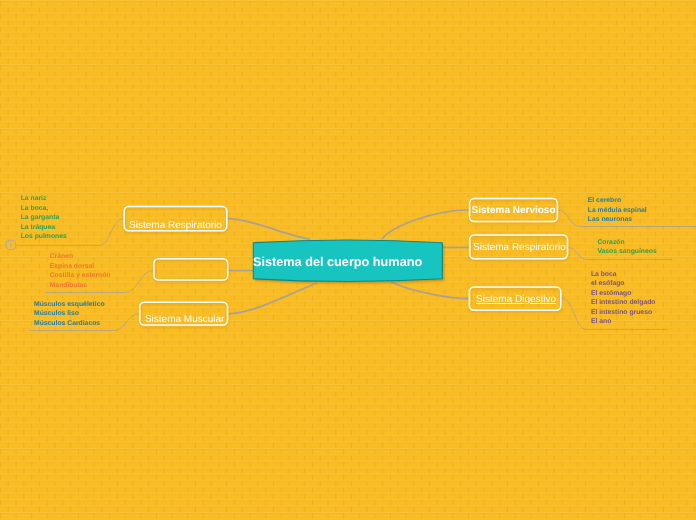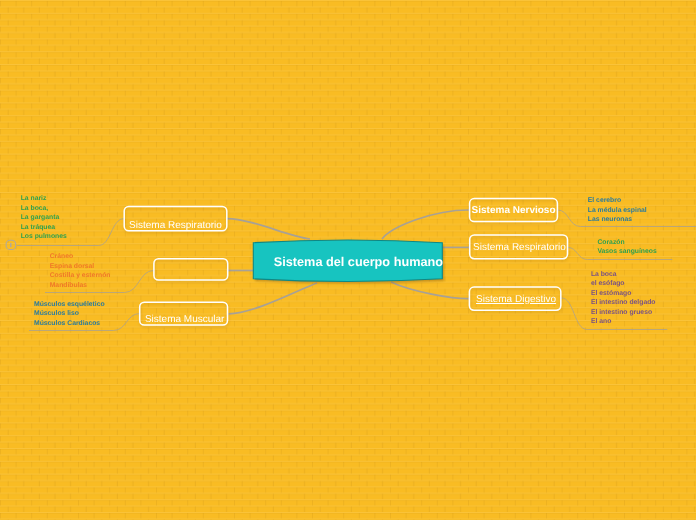--- a/index.html
+++ b/index.html
@@ -6,21 +6,21 @@
   body{width:696px;height:520px;overflow:hidden;font-family:"Liberation Sans",sans-serif;-webkit-font-smoothing:antialiased;-moz-osx-font-smoothing:grayscale;text-rendering:geometricPrecision;}
   #stage{position:relative;width:696px;height:520px;background:#F9BC23;overflow:hidden;transform:translateZ(0);}
   svg.layer{position:absolute;left:0;top:0;width:696px;height:520px;}
 
   .central-label{
     position:absolute;
     left:253px;top:242px;width:190px;height:40px;
     color:#fff;
     font-weight:bold;
     font-size:12.7px;
-    display:flex;align-items:center;justify-content:flex-end;
+    display:flex;align-items:center;justify-content:flex-start;
     opacity:0.999;
     border-radius:19px;
   }
   .branch-label{
     position:absolute;
     color:#FFFFFF;
     font-size:10px;
     line-height:1;
     display:flex;align-items:center;justify-content:center;
     white-space:nowrap;

